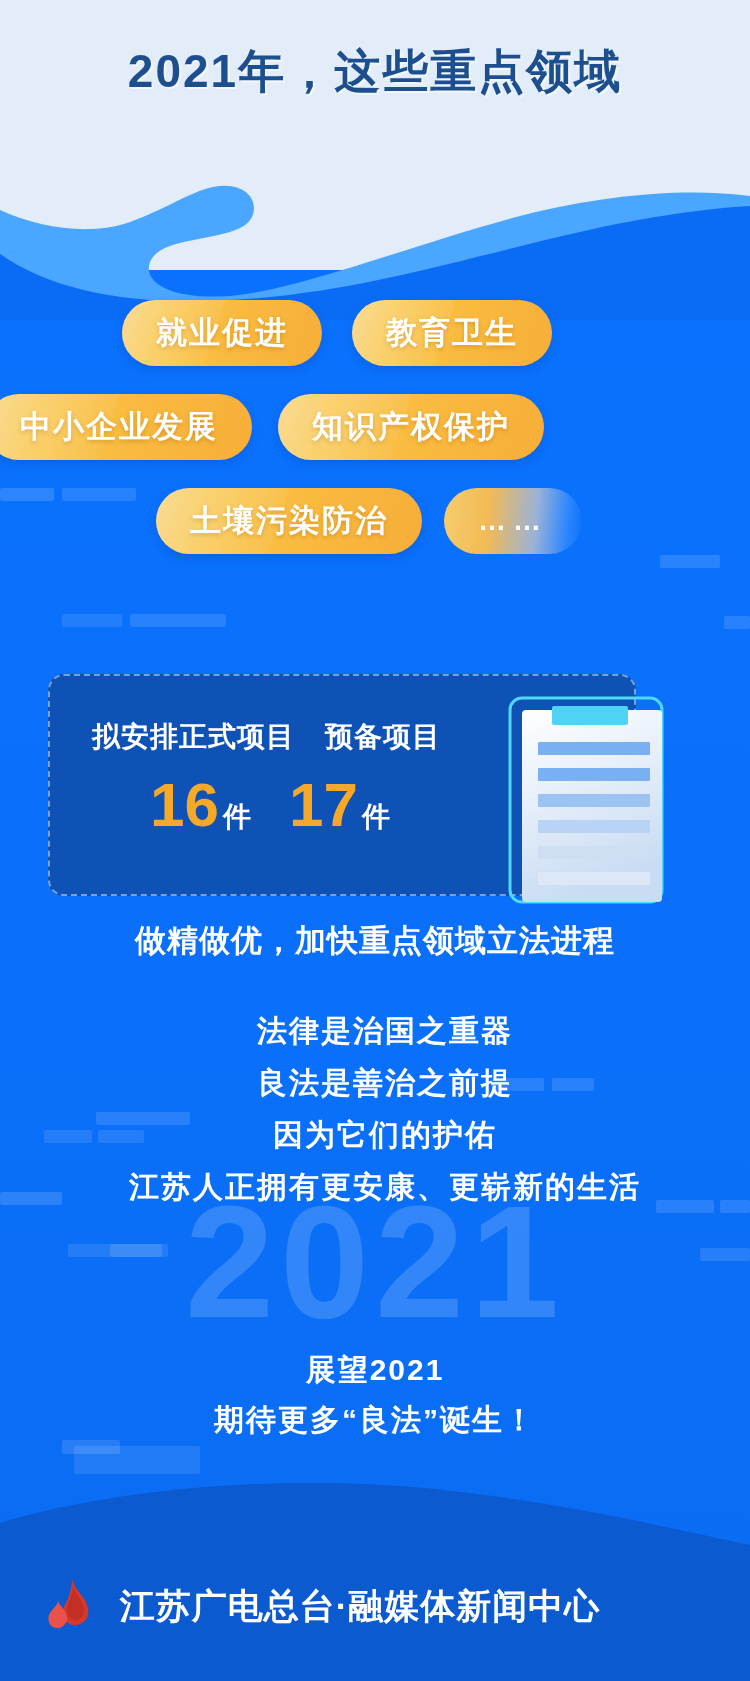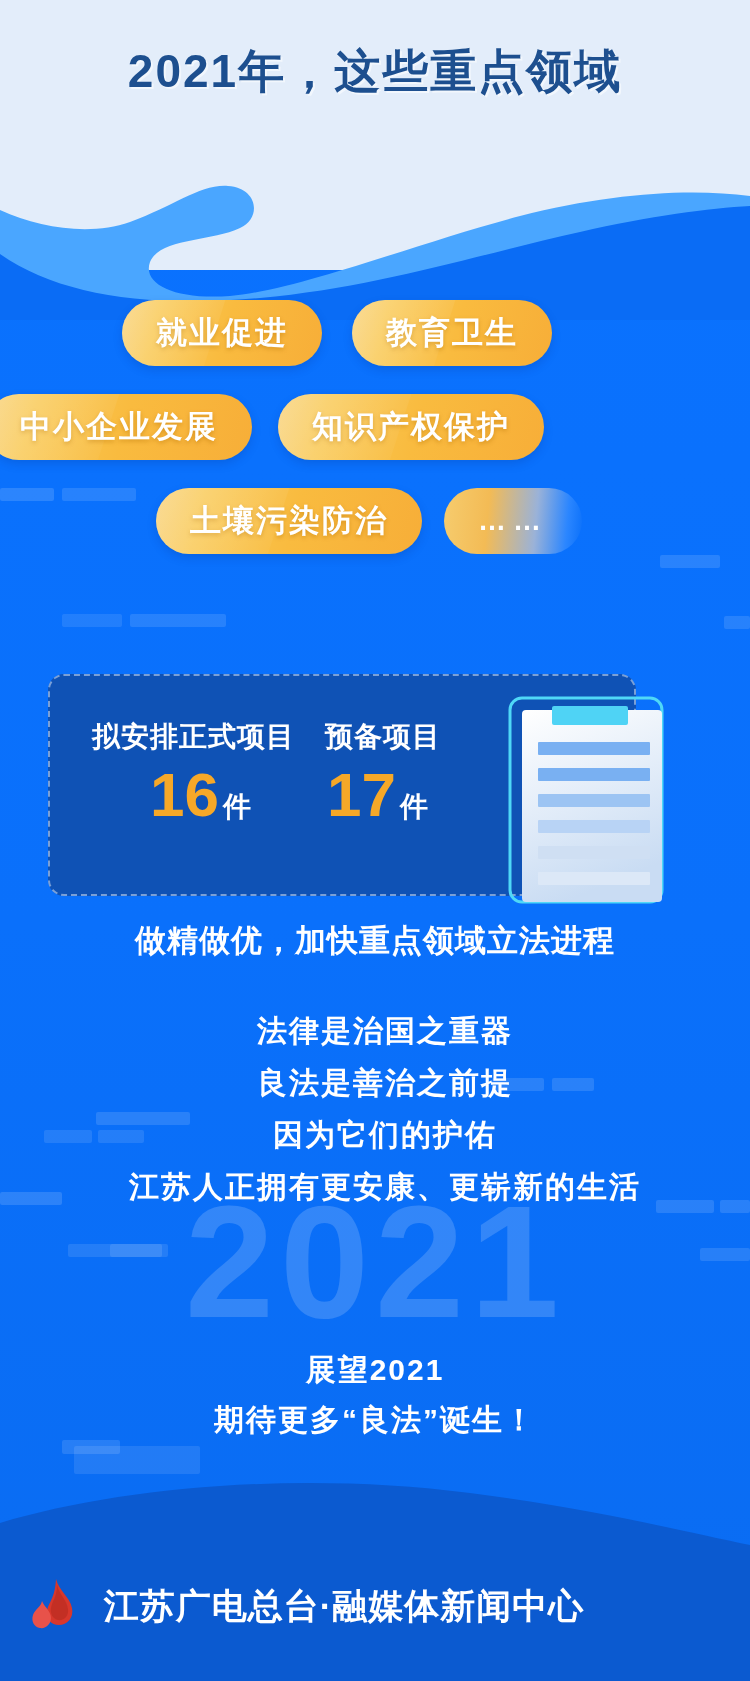--- a/index.html
+++ b/index.html
@@ -93,21 +93,21 @@
     background:#0f52b5;
     border-radius:16px;
     border:2px dashed rgba(255,255,255,0.45);
     z-index:5;
   }
   .card-inner { position:relative; width:100%; height:100%; padding:42px 0 0 42px; }
   .stat-labels { display:flex; gap:30px; }
   .stat-label {
     font-size:28px; font-weight:bold; color:#ffffff; letter-spacing:1px; white-space:nowrap;
   }
-  .stat-values { display:flex; gap:76px; margin-top:8px; padding-left:58px; }
+  .stat-values { display:flex; gap:38px; margin-top:18px; padding-left:58px; }
   .stat-v { display:flex; align-items:baseline; }
   .stat-num {
     font-size:62px; font-weight:bold; color:#f6a828; line-height:1;
     font-family:"Liberation Sans","DejaVu Sans",sans-serif;
   }
   .stat-unit { font-size:28px; font-weight:bold; color:#ffffff; margin-left:4px; }
 
   .clipboard {
     position:absolute; right:-32px; top:18px;
     width:160px; height:212px; z-index:7;
@@ -142,21 +142,21 @@
     text-align:center; z-index:6;
   }
   .closing-line {
     font-size:30px; font-weight:bold; color:#ffffff;
     line-height:50px; letter-spacing:2px;
   }
 
   
   .footer-wave { position:absolute; left:0; bottom:0; width:750px; height:210px; z-index:4; }
   .footer-bar {
-    position:absolute; left:0; bottom:0; width:610px; height:150px;
+    position:absolute; left:16px; bottom:0; width:610px; height:150px;
     display:flex; align-items:center; justify-content:center; gap:16px;
     z-index:6;
   }
   .footer-logo { width:62px; height:62px; }
   .footer-text {
     font-size:35px; font-weight:bold; color:#ffffff; letter-spacing:1px; white-space:nowrap;
   }
 </style>
 </head>
 <body>

